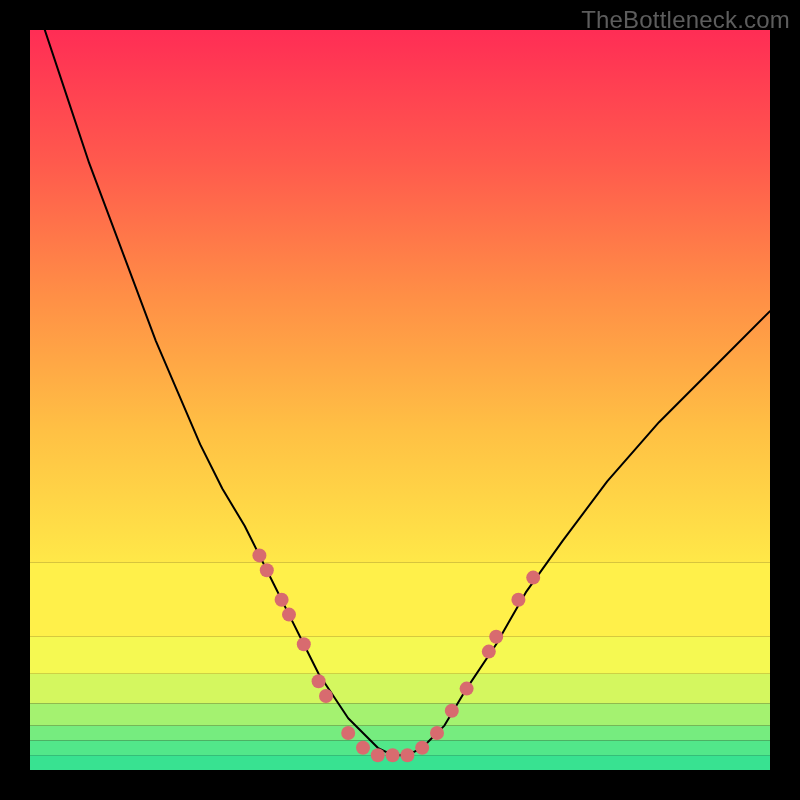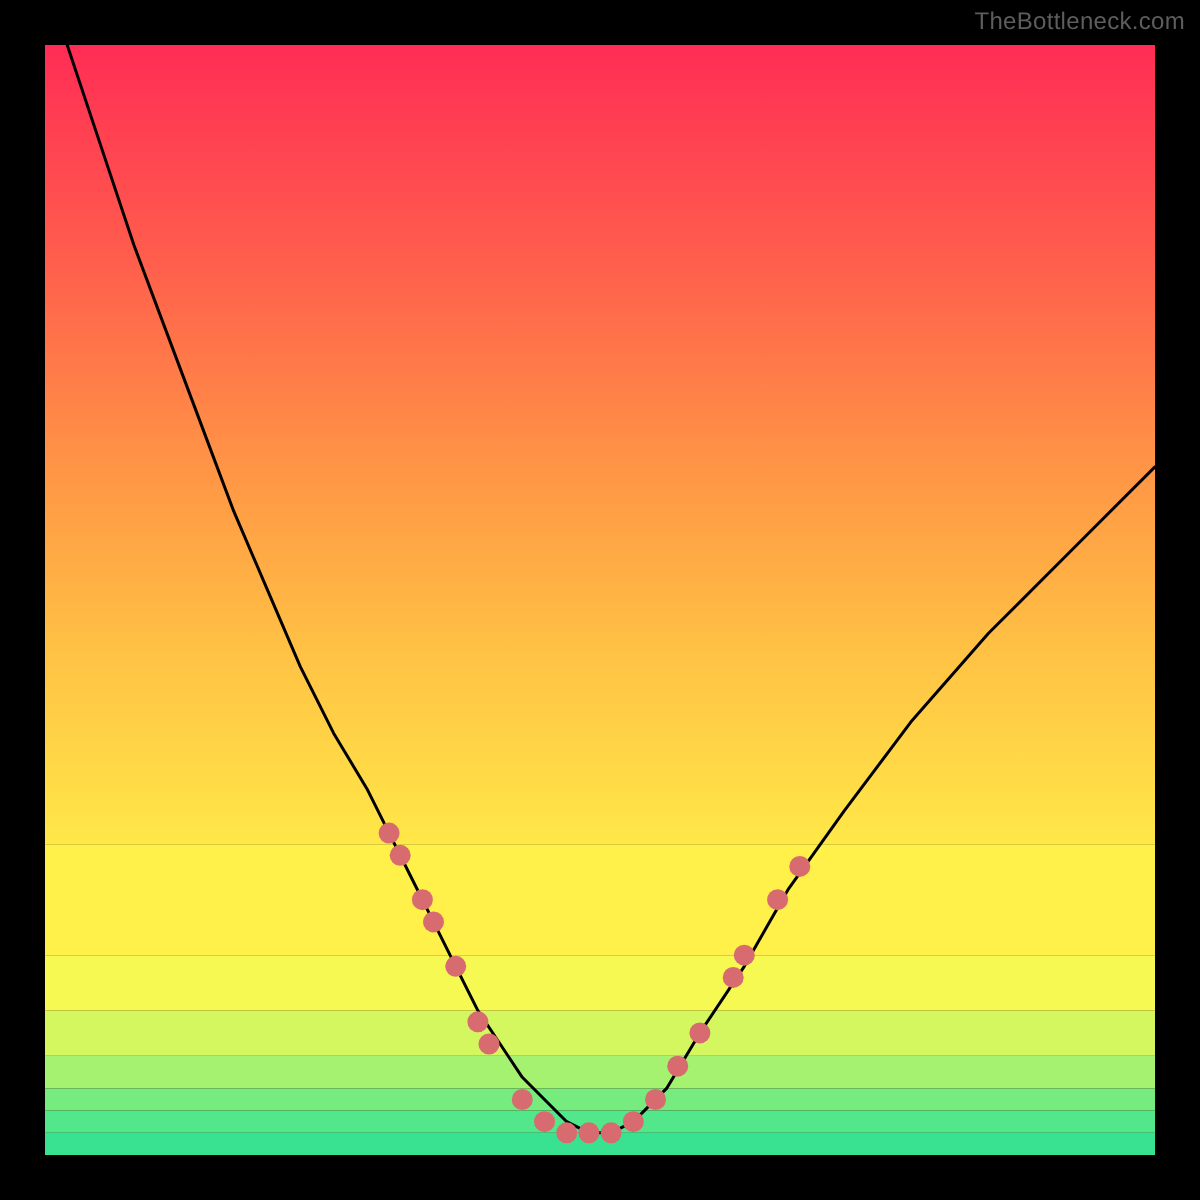--- a/index.html
+++ b/index.html
@@ -32,21 +32,21 @@
     left: 0;
     width: 740px;
     height: 740px;
     display: block;
   }
   .watermark {
     position: absolute;
     top: 6px;
     right: 10px;
     color: #5d5d5d;
-    font-size: 16px;
+    font-size: 24px;
     font-weight: 500;
     letter-spacing: 0.2px;
   }
 </style>
 </head>
 <body>
 
 <div class="frame">
   <div class="plot-area">
     <svg id="chart-svg" viewBox="0 0 740 740" preserveAspectRatio="none">

